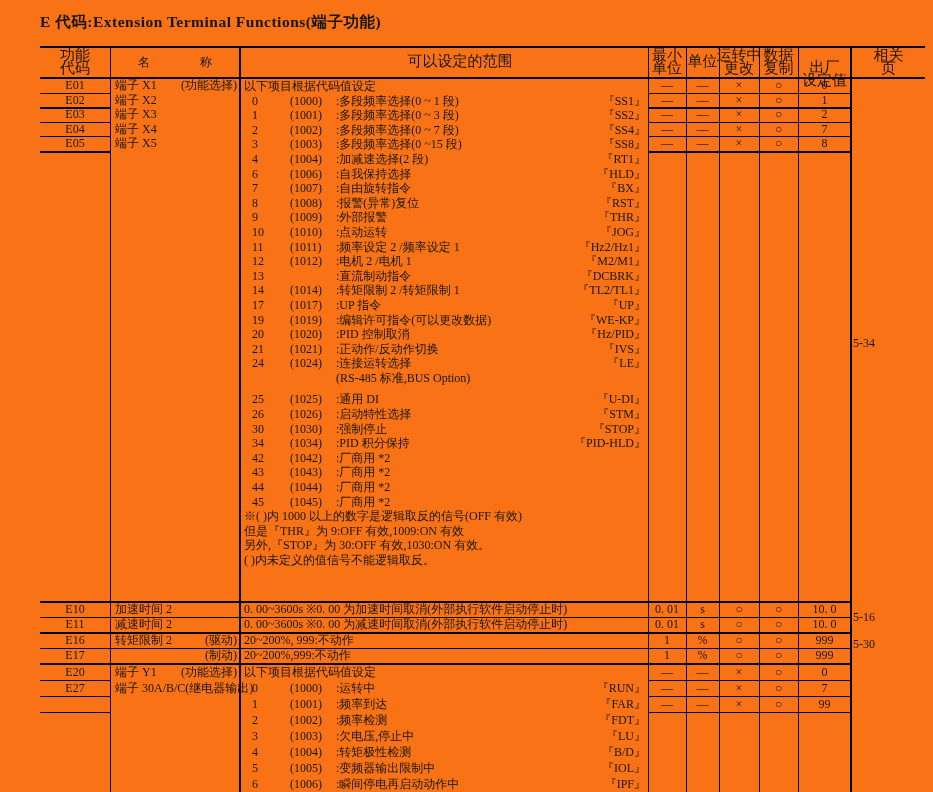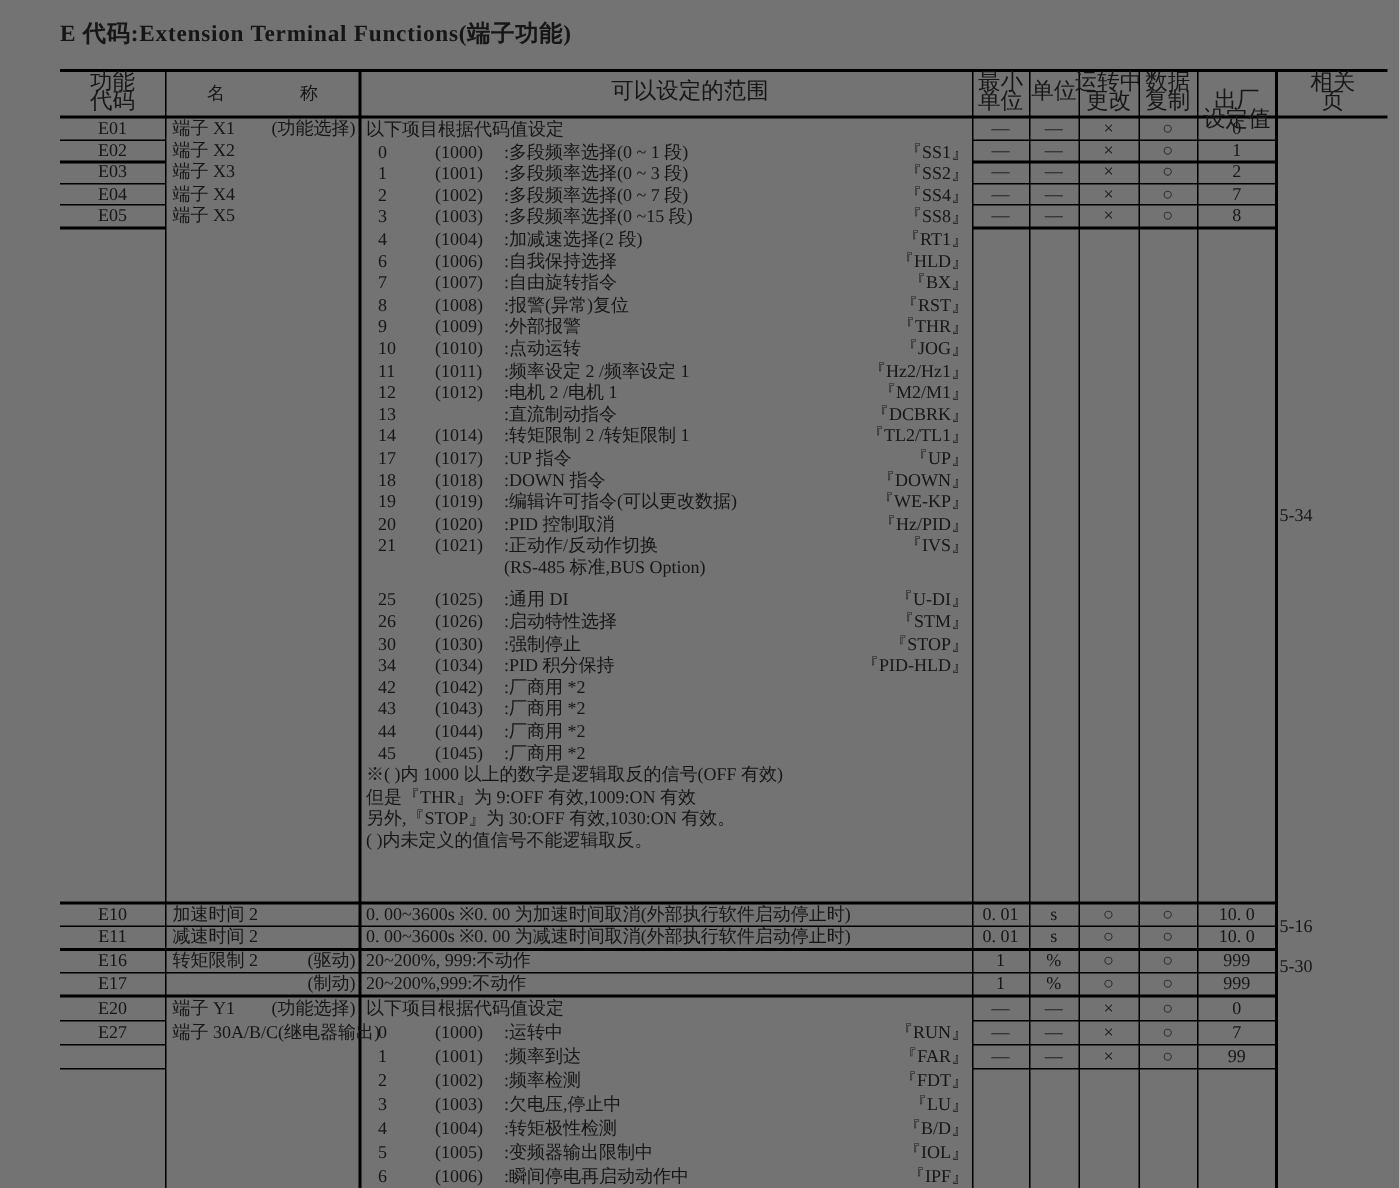--- a/index.html
+++ b/index.html
@@ -1,16 +1,16 @@
 <!DOCTYPE html>
 <html><head>
 <meta charset="utf-8">
 <style>
   html,body{margin:0;padding:0;background:#fff;}
-  #root{position:relative;width:933px;height:792px;background:#737373;overflow:hidden;
+  #root{position:relative;width:933px;height:792px;background:#f97316;overflow:hidden;
         font-family:"Liberation Serif","DejaVu Serif",serif;color:#161616;font-size:12px;}
   .title{position:absolute;left:40px;top:12px;font-size:15.5px;font-weight:bold;letter-spacing:.5px;white-space:nowrap;}
   .hl,.vl{position:absolute;background:#000;}
   .hdr{position:absolute;display:flex;flex-direction:column;align-items:center;justify-content:center;
        text-align:center;font-size:15px;line-height:13.5px;white-space:nowrap;}
   .hdr-name{position:absolute;display:flex;align-items:center;justify-content:space-between;padding:0 28px;box-sizing:border-box;font-size:12px;}
   .flow{position:absolute;}
   .cnrow{display:grid;grid-template-columns:70px 130px;height:14.6px;line-height:14.6px;}
   .cnrow3{display:grid;grid-template-columns:70px 130px;height:16px;line-height:16px;}
   .ccell{text-align:center;}
@@ -261,40 +261,40 @@
         <div class="rline">
           <span class="rnum">14</span><span class="rcode">(1014)</span><span>:转矩限制 2 /转矩限制 1</span>
           <span class="rlabel">『TL2/TL1』</span>
         </div>
 
         <div class="rline">
           <span class="rnum">17</span><span class="rcode">(1017)</span><span>:UP 指令</span>
           <span class="rlabel">『UP』</span>
         </div>
 
-        <div class="rline">
-          <span class="rnum">18</span><span class="rcode">(1018)</span><span>:DOWN 指令</span>
-          <span class="rlabel">『DOWN』</span>
-        </div>
 
         <div class="rline">
           <span class="rnum">19</span><span class="rcode">(1019)</span><span>:编辑许可指令(可以更改数据)</span>
           <span class="rlabel">『WE-KP』</span>
         </div>
 
         <div class="rline">
           <span class="rnum">20</span><span class="rcode">(1020)</span><span>:PID 控制取消</span>
           <span class="rlabel">『Hz/PID』</span>
         </div>
 
         <div class="rline">
           <span class="rnum">21</span><span class="rcode">(1021)</span><span>:正动作/反动作切换</span>
           <span class="rlabel">『IVS』</span>
         </div>
 
+        <div class="rline">
+          <span class="rnum">24</span><span class="rcode">(1024)</span><span>:连接运转选择</span>
+          <span class="rlabel">『LE』</span>
+        </div>
 
         <div class="rline">
           <span class="rnum"></span><span class="rcode"></span><span>(RS-485 标准,BUS Option)</span>
           <span class="rlabel"></span>
         </div>
 
         <div class="rline gap">
           <span class="rnum">25</span><span class="rcode">(1025)</span><span>:通用 DI</span>
           <span class="rlabel">『U-DI』</span>
         </div>

